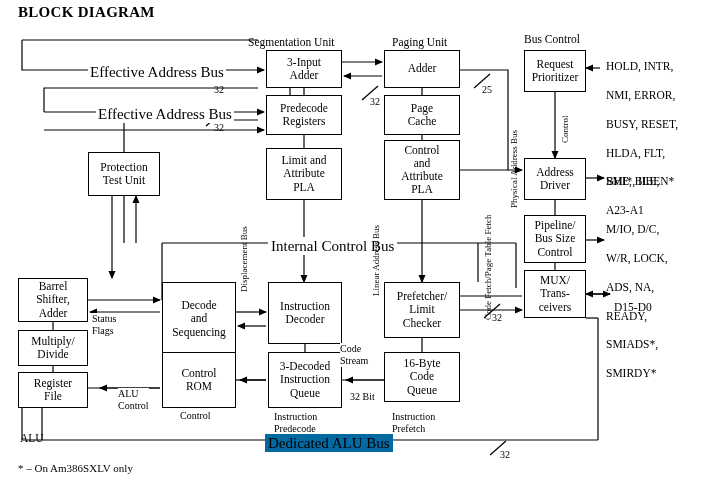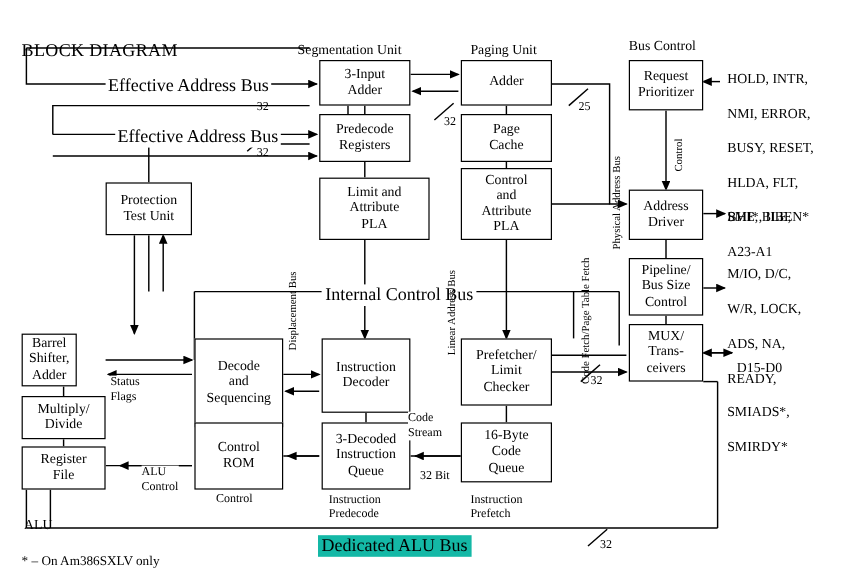--- a/index.html
+++ b/index.html
@@ -8,21 +8,21 @@
     background:#ffffff;
     font-family:"Liberation Serif", serif;
     color:#000;
     position:relative;
     overflow:hidden;
   }
   #root{position:absolute;left:0;top:0;width:712px;height:484px;}
   .title{
     position:absolute;left:18px;top:4px;
     font-family:"Liberation Serif", serif;
-    font-weight:normal;font-size:15px;letter-spacing:0.3px;margin-top:31px;
+    font-weight:bold;font-size:15px;letter-spacing:0.3px;
   }
   .box{
     position:absolute;border:1.5px solid #000;background:#fff;
     display:flex;align-items:center;justify-content:center;
     text-align:center;font-size:11.5px;line-height:1.15;
     box-sizing:border-box;
     white-space:pre-line;
   }
   .lbl{
     position:absolute;font-size:11.5px;line-height:1.2;
@@ -132,21 +132,21 @@
   </svg>
 
   <div class="lbl" style="left:248px;top:36px">Segmentation Unit</div>
   <div class="lbl" style="left:392px;top:36px">Paging Unit</div>
   <div class="lbl" style="left:524px;top:33px">Bus Control</div>
 
   <div class="box" style="left:266px;top:50px;width:76px;height:38px">3-Input
 Adder</div>
   <div class="box" style="left:266px;top:95px;width:76px;height:40px">Predecode
 Registers</div>
-  <div class="box" style="left:266px;top:148px;width:92px;height:52px">Limit and
+  <div class="box" style="left:266px;top:148px;width:76px;height:52px">Limit and
 Attribute
 PLA</div>
   <div class="box" style="left:384px;top:50px;width:76px;height:38px">Adder</div>
   <div class="box" style="left:384px;top:95px;width:76px;height:40px">Page
 Cache</div>
   <div class="box" style="left:384px;top:140px;width:76px;height:60px">Control
 and
 Attribute
 PLA</div>
   <div class="box" style="left:524px;top:158px;width:62px;height:42px">Address
@@ -154,21 +154,21 @@
   <div class="box" style="left:524px;top:50px;width:62px;height:42px">Request
 Prioritizer</div>
   <div class="box" style="left:524px;top:215px;width:62px;height:48px">Pipeline/
 Bus Size
 Control</div>
   <div class="box" style="left:524px;top:270px;width:62px;height:48px">MUX/
 Trans-
 ceivers</div>
   <div class="box" style="left:88px;top:152px;width:72px;height:44px">Protection
 Test Unit</div>
-  <div class="box" style="left:18px;top:278px;width:46px;height:44px">Barrel
+  <div class="box" style="left:18px;top:278px;width:70px;height:44px">Barrel
 Shifter,
 Adder</div>
   <div class="box" style="left:18px;top:330px;width:70px;height:36px">Multiply/
 Divide</div>
   <div class="box" style="left:18px;top:372px;width:70px;height:36px">Register
 File</div>
   <div class="box" style="left:162px;top:282px;width:74px;height:74px">Decode
 and
 Sequencing</div>
   <div class="box" style="left:162px;top:352px;width:74px;height:56px">Control
@@ -181,21 +181,21 @@
   <div class="box" style="left:384px;top:282px;width:76px;height:56px">Prefetcher/
 Limit
 Checker</div>
   <div class="box" style="left:384px;top:352px;width:76px;height:50px">16-Byte
 Code
 Queue</div>
 
   <div class="lbl tiny" style="left:88px;top:63px;background:#fff;padding:0 2px">Effective Address Bus</div>
   <div class="lbl tiny" style="left:96px;top:105px;background:#fff;padding:0 2px">Effective Address Bus</div>
   <div class="lbl tiny" style="left:268px;top:237px;background:#fff;padding:0 3px">Internal Control Bus</div>
-  <div class="lbl tiny" style="left:265px;top:446px;background:#14b8a6;padding:0 3px">Dedicated ALU Bus</div>
+  <div class="lbl tiny" style="left:265px;top:434px;background:#0369a1;padding:0 3px">Dedicated ALU Bus</div>
 
   <div class="vtext" style="left:240px;top:292px;transform:rotate(-90deg)">Displacement Bus</div>
   <div class="vtext" style="left:372px;top:296px;transform:rotate(-90deg)">Linear Address Bus</div>
   <div class="vtext" style="left:484px;top:320px;transform:rotate(-90deg)">Code Fetch/Page Table Fetch</div>
   <div class="vtext" style="left:510px;top:208px;transform:rotate(-90deg)">Physical Address Bus</div>
   <div class="vtext" style="left:561px;top:143px;transform:rotate(-90deg)">Control</div>
 
   <div class="lbl small" style="left:214px;top:84px">32</div>
   <div class="lbl small" style="left:214px;top:122px">32</div>
   <div class="lbl small" style="left:370px;top:96px">32</div>

